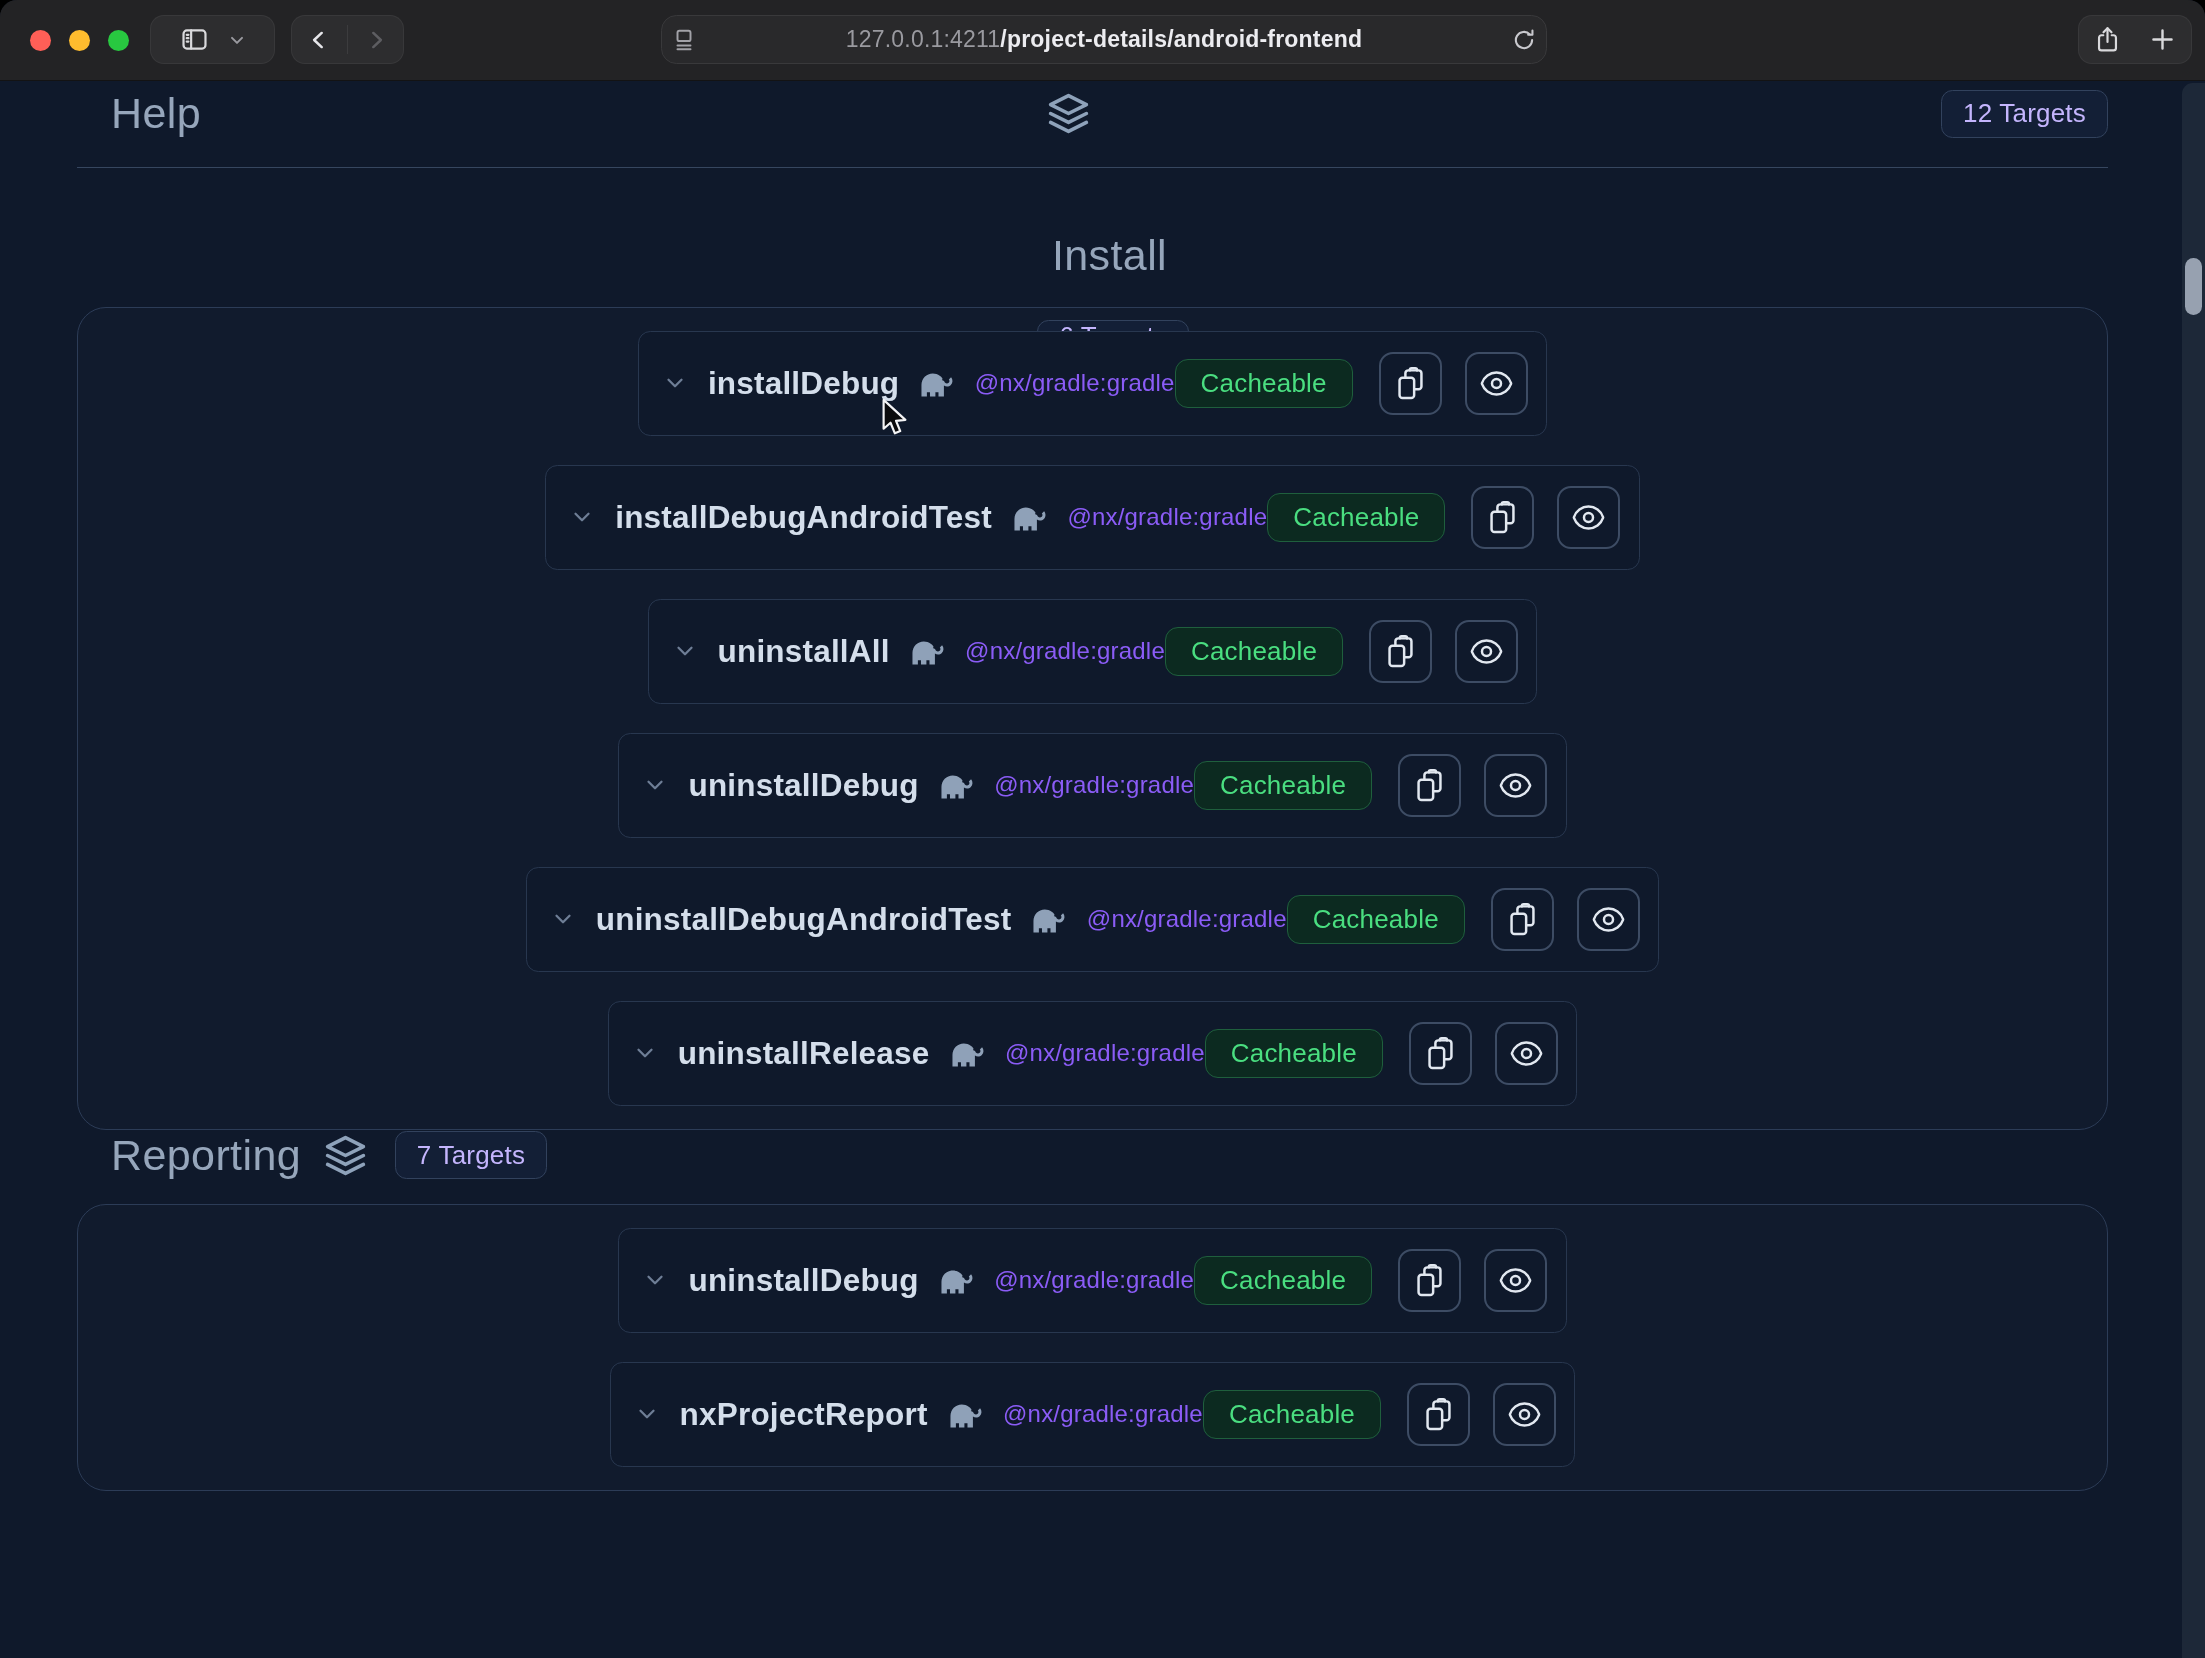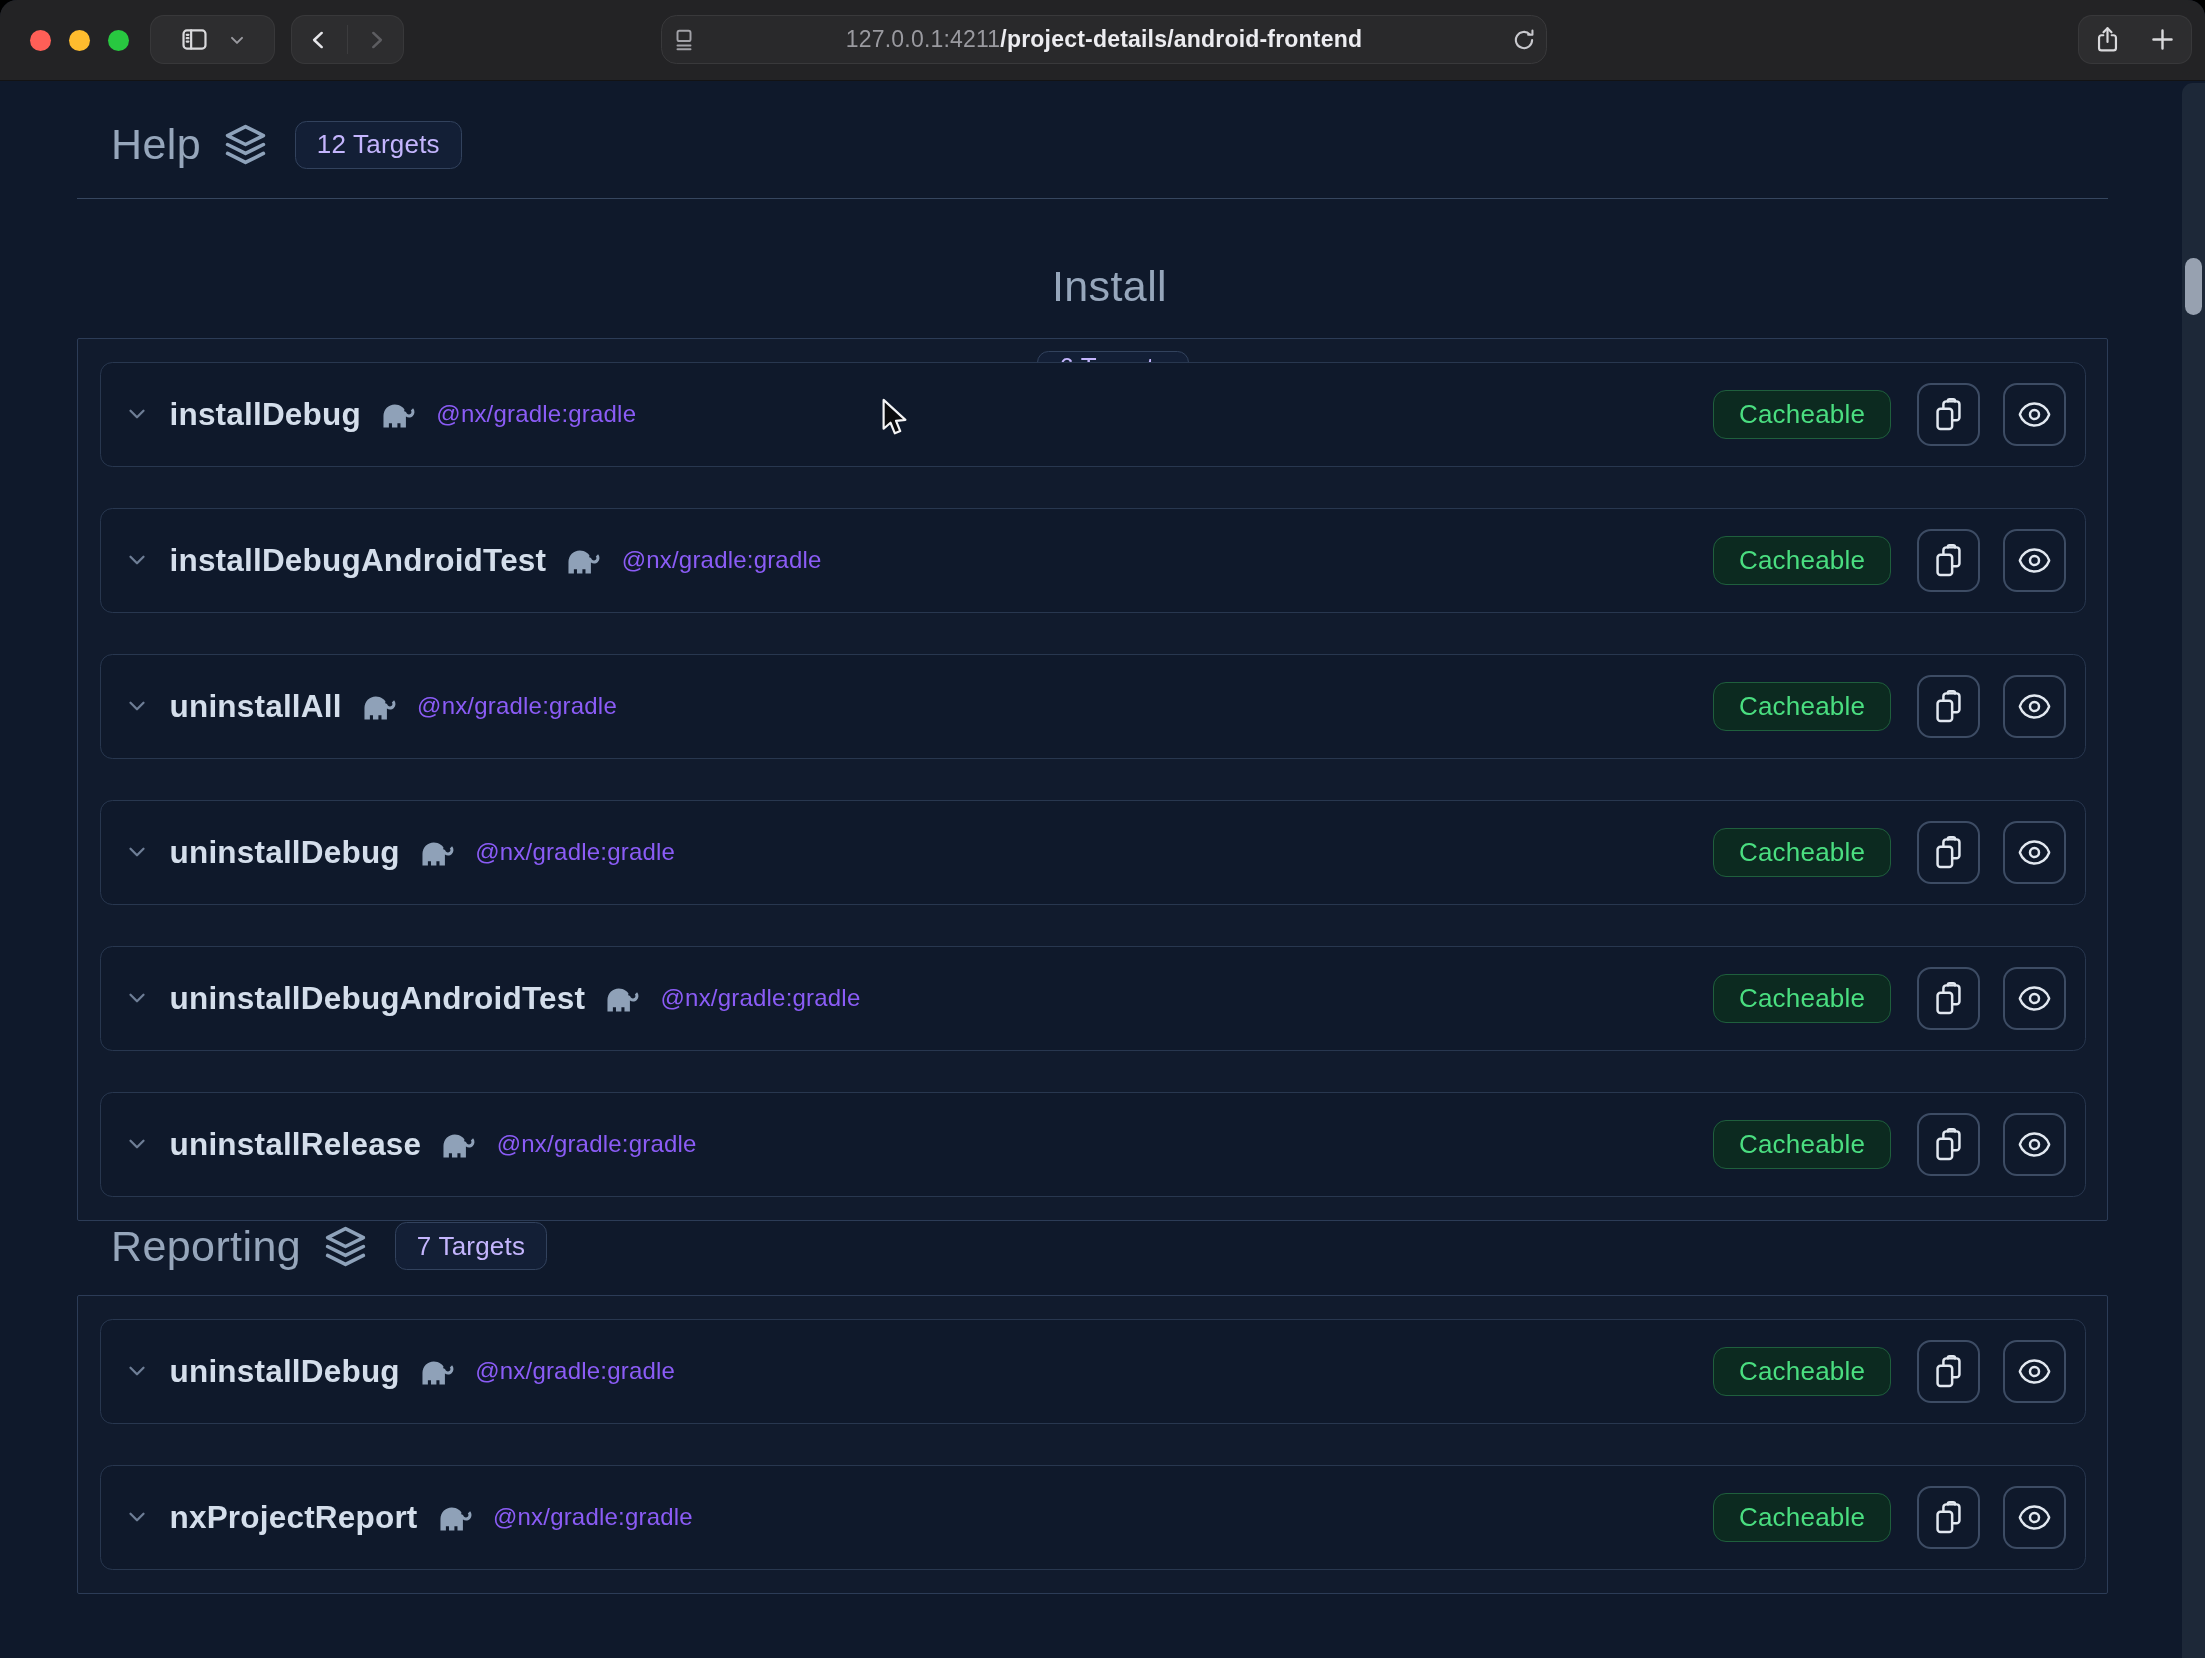--- a/index.html
+++ b/index.html
@@ -49,38 +49,38 @@
   .tb-icon { display:block; }
 
   
   .content {
     position:relative; height:1576px; overflow:hidden;
     padding:0 97px 0 77px; background:#0f192b;
   }
   .section-header {
     display:flex; align-items:center; gap:20px; margin-left:34px; height:51px;
   }
-  .sh-help { margin-top:38px; }
+  .sh-help { margin-top:7px;justify-content:space-between; }
   .sh-install { margin-top:63px;flex-direction:column; }
   .sh-reporting { }
   .section-title { font-size:43px; font-weight:400; color:#96a6bb; letter-spacing:0.4px; }
   .layers { margin-left:3.1px; }
   .count-badge {
     margin-left:7.7px; height:48px; display:flex; align-items:center;
     padding:0 21px; border:1.5px solid #32425d; border-radius:11.5px;
     background:#131f36; color:#c4b5fd; font-size:26px; letter-spacing:0.2px;
   }
   hr.section-divider {
     border:0; border-top:1.5px solid #36465f; margin:28px 0 0 0;
   }
 
   .target-group {
-    margin-top:24.6px; border:1.5px solid #2c3c57; border-radius:2px;
+    margin-top:24.6px; border:1.5px solid #2c3c57; border-radius:29px;
     padding:23px 21.5px; background:rgba(255,255,255,0.012);
-    display:flex; flex-direction:column; gap:41px;
+    display:flex; flex-direction:column; gap:29px;align-items:center;
   }
   .group-reporting { margin-top:23px; }
 
   .row {
     height:105px; border:1.5px solid #28374f; border-radius:12.3px;
     display:flex; align-items:center; padding:0 18.4px 0 23px;
     background:#0f192b;
   }
   .row .chev { flex:0 0 auto; margin-right:20px; }
   .row .tname { font-size:31.5px; font-weight:700; color:#d4deeb; letter-spacing:0.2px; white-space:nowrap; }

